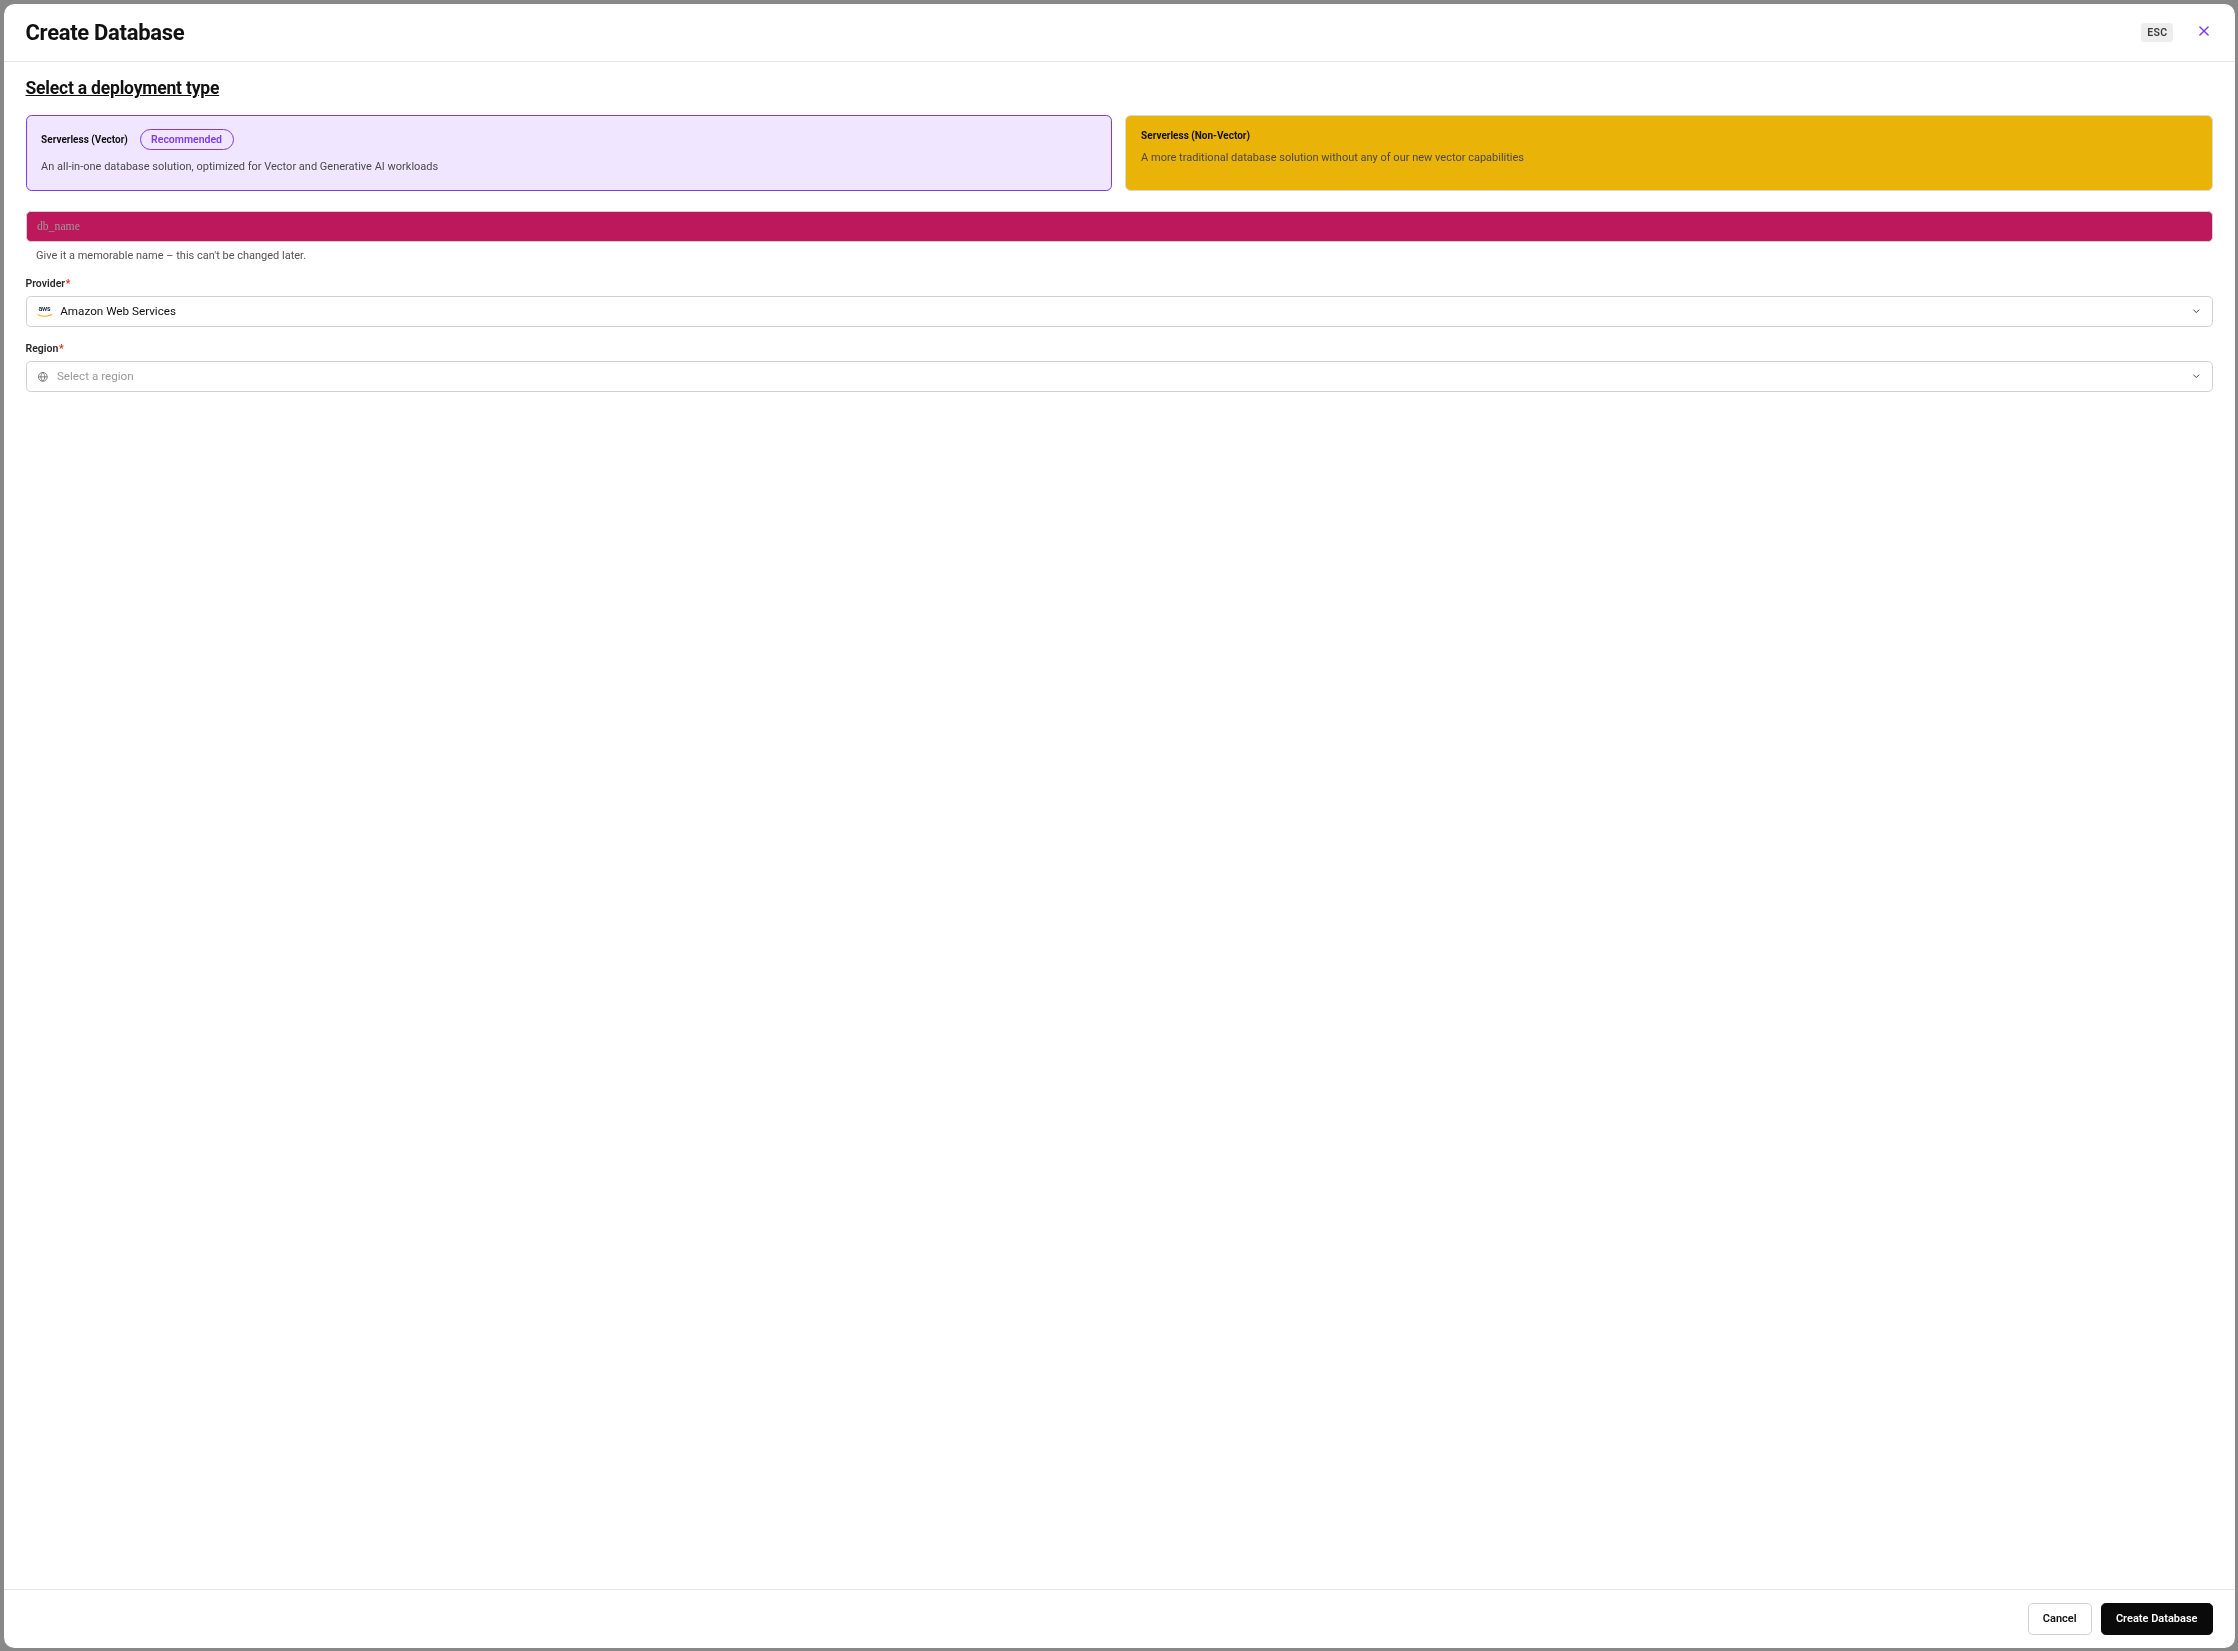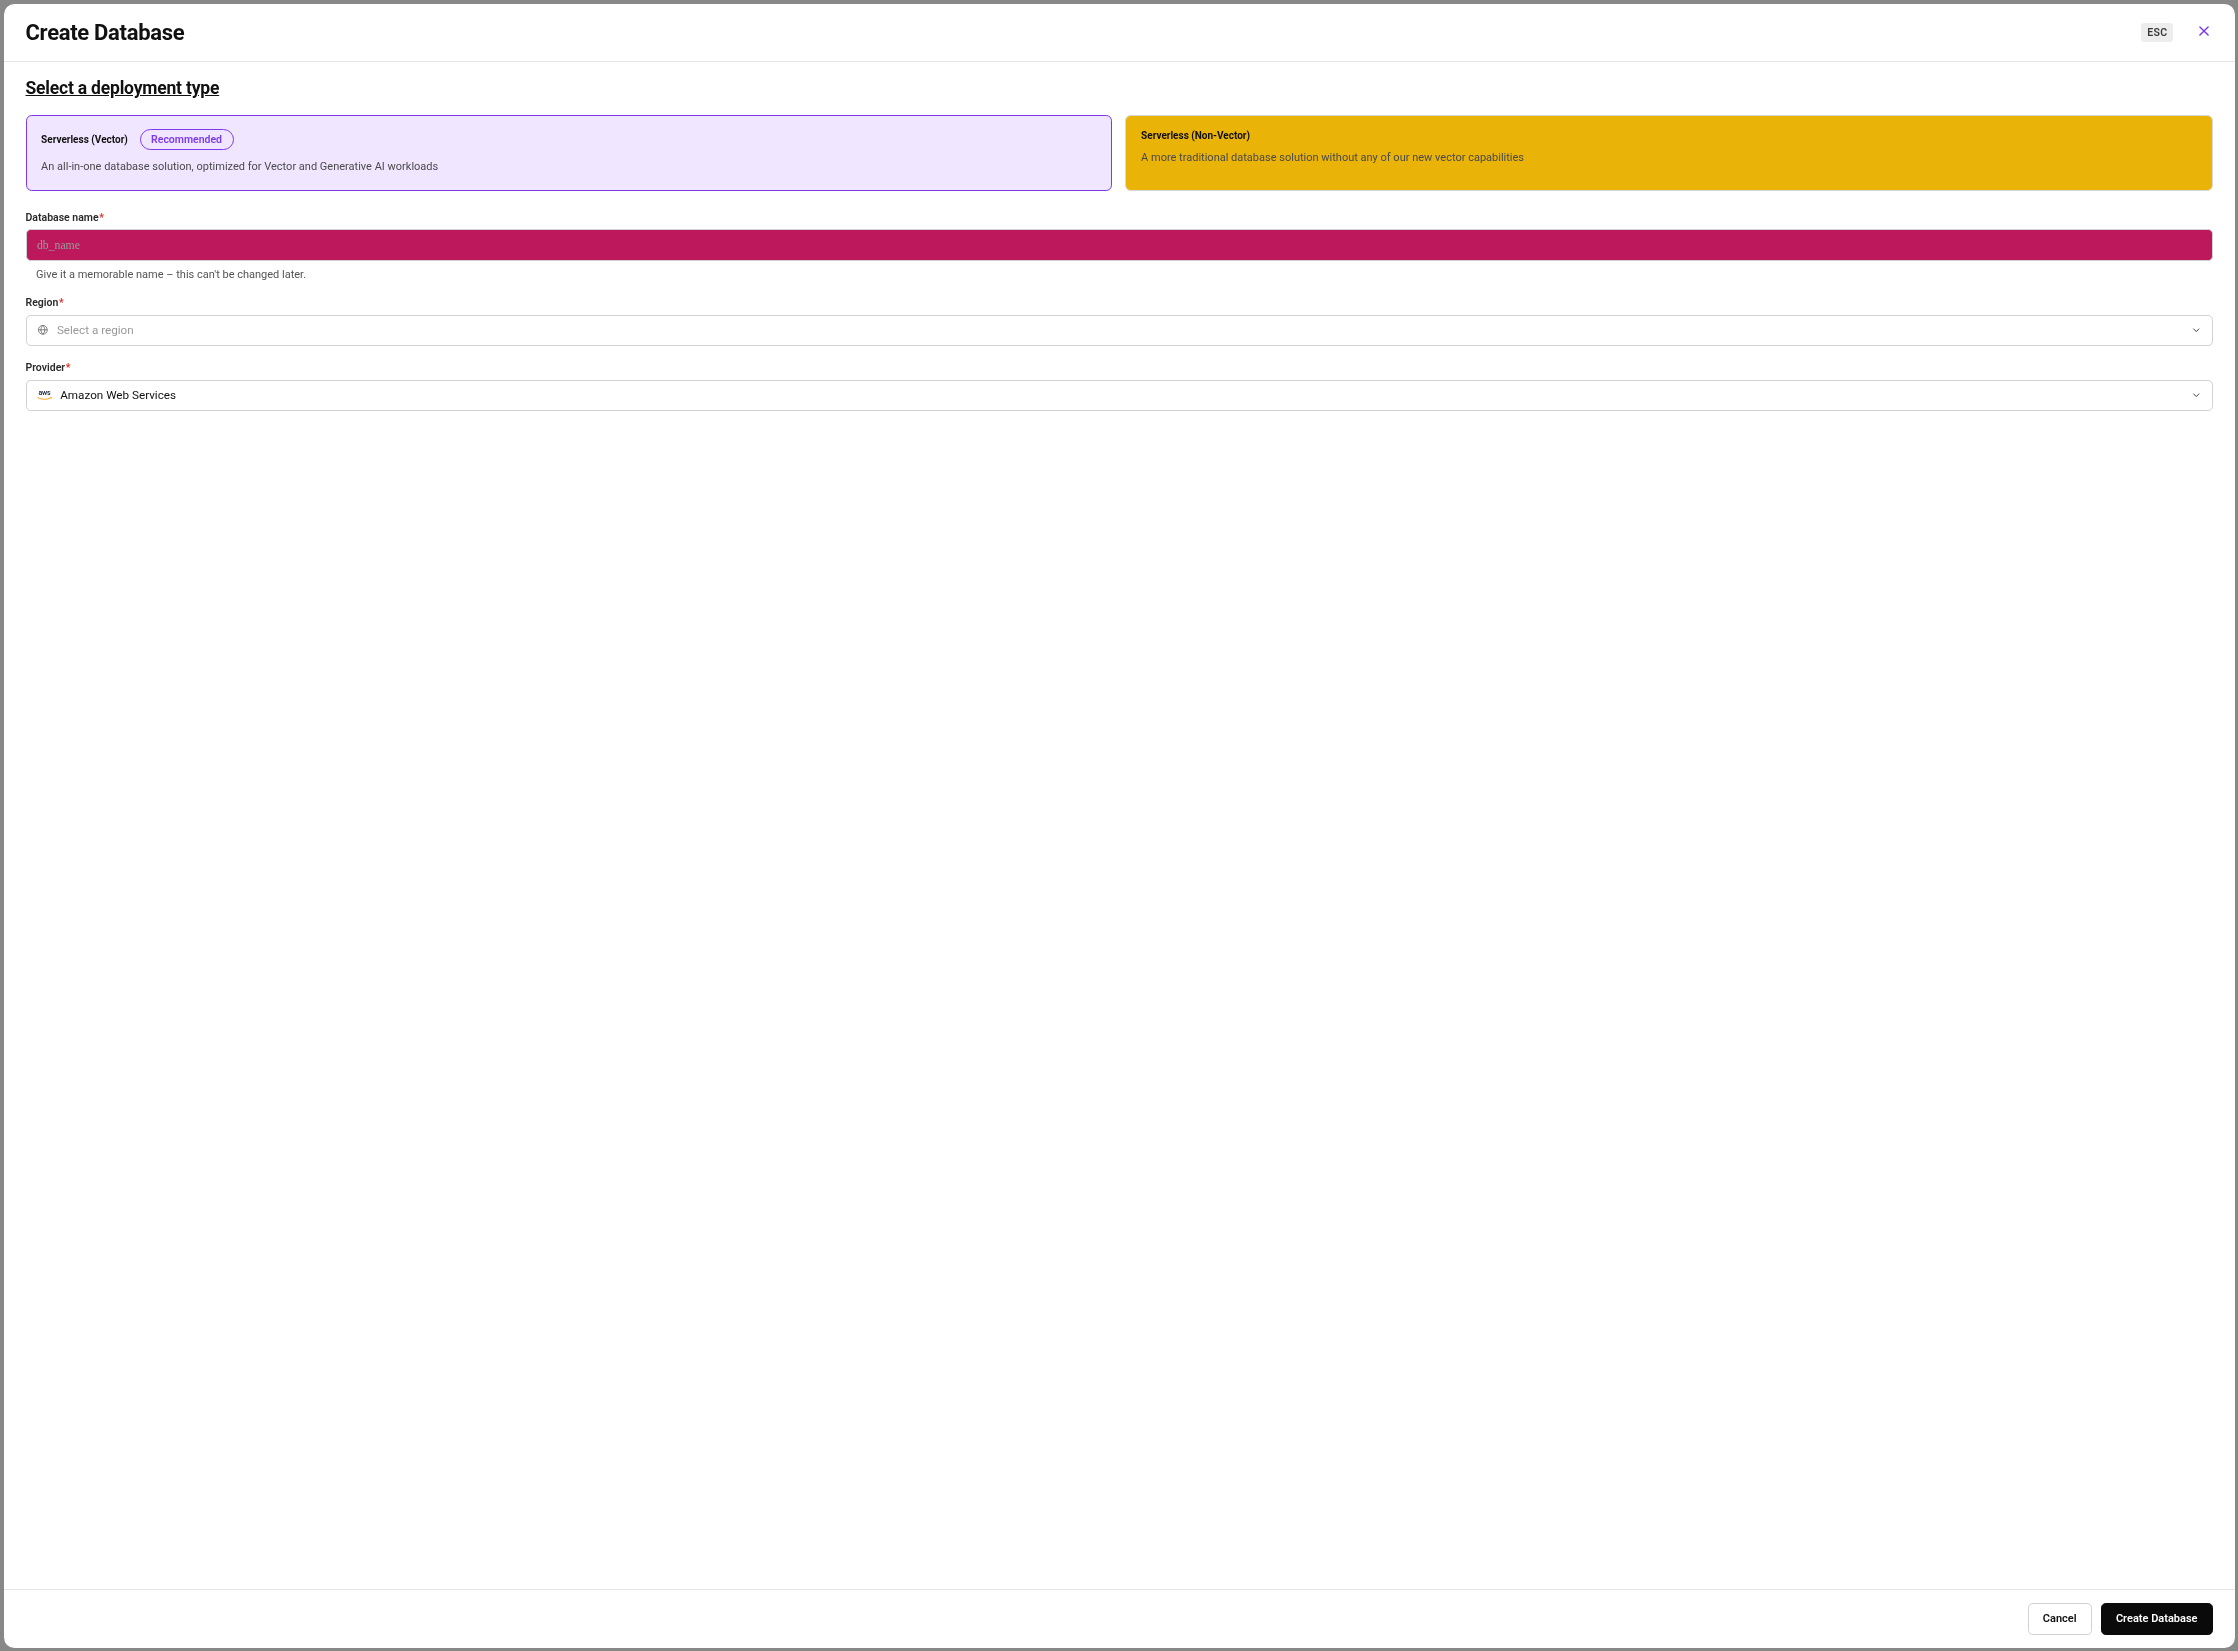--- a/index.html
+++ b/index.html
@@ -274,45 +274,22 @@
       <div class="deploy-card">
         <div class="card-title-row">
           <span class="card-title">Serverless (Non-Vector)</span>
         </div>
         <p class="card-desc">A more traditional database solution without any of our new vector capabilities</p>
       </div>
 
     </div>
 
     <div class="form-group">
-      <label class="form-label">
-        <span>Database name</span><span class="required-star">*</span>
-      </label>
       <input type="text" class="text-input" placeholder="db_name" style="">
       <p class="help-text">Give it a memorable name – this can't be changed later.</p>
-    </div>
-
-    <div class="form-group">
-      <label class="form-label">
-        <span>Region</span><span class="required-star">*</span>
-      </label>
-      <div class="select-wrap">
-        <span class="select-icon globe-icon">
-          <svg viewBox="0 0 24 24">
-              <circle cx="12" cy="12" r="9"></circle>
-              <path d="M3 12h18M12 3c2.5 2.7 4 5.7 4 9s-1.5 6.3-4 9c-2.5-2.7-4-5.7-4-9s1.5-6.3 4-9z"></path>
-            </svg>
-        </span>
-        <span class="select-value select-placeholder">Select a region</span>
-        <span class="chevron">
-          <svg viewBox="0 0 24 24">
-              <path d="M6 9l6 6 6-6" stroke-linecap="round" stroke-linejoin="round"></path>
-            </svg>
-        </span>
-      </div>
     </div>
 
     <div class="form-group">
       <label class="form-label">
         <span>Provider</span><span class="required-star">*</span>
       </label>
       <div class="select-wrap">
         <span class="select-icon">
           <span class="aws-logo-wrap">
             <span class="aws-logo-text">aws</span>
@@ -324,20 +301,40 @@
         </span>
         <span class="select-value">Amazon Web Services</span>
         <span class="chevron">
           <svg viewBox="0 0 24 24">
               <path d="M6 9l6 6 6-6" stroke-linecap="round" stroke-linejoin="round"></path>
             </svg>
         </span>
       </div>
     </div>
 
+    <div class="form-group">
+      <label class="form-label">
+        <span>Region</span><span class="required-star">*</span>
+      </label>
+      <div class="select-wrap">
+        <span class="select-icon globe-icon">
+          <svg viewBox="0 0 24 24">
+              <circle cx="12" cy="12" r="9"></circle>
+              <path d="M3 12h18M12 3c2.5 2.7 4 5.7 4 9s-1.5 6.3-4 9c-2.5-2.7-4-5.7-4-9s1.5-6.3 4-9z"></path>
+            </svg>
+        </span>
+        <span class="select-value select-placeholder">Select a region</span>
+        <span class="chevron">
+          <svg viewBox="0 0 24 24">
+              <path d="M6 9l6 6 6-6" stroke-linecap="round" stroke-linejoin="round"></path>
+            </svg>
+        </span>
+      </div>
+    </div>
+
   </div>
 
   <div class="modal-footer">
     <button class="btn btn-secondary">Cancel</button>
     <button class="btn btn-primary">Create Database</button>
   </div>
 
 </div>
 
 

